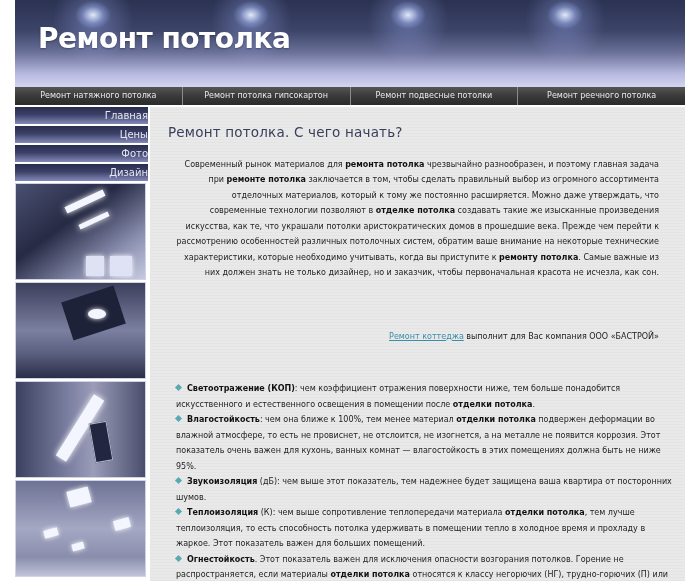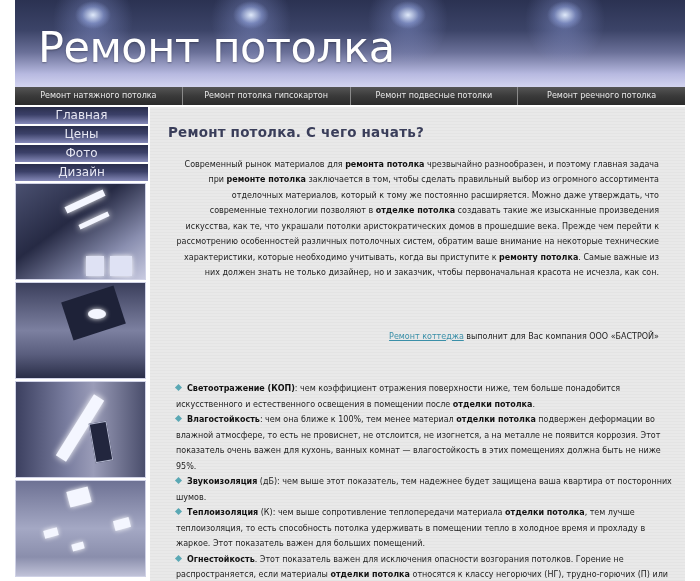--- a/index.html
+++ b/index.html
@@ -20,21 +20,21 @@
       radial-gradient(ellipse 18px 14px at 393px 15px, rgba(230,240,255,0.95), rgba(160,180,240,0.4) 60%, transparent 100%),
       radial-gradient(ellipse 18px 14px at 550px 15px, rgba(230,240,255,0.95), rgba(160,180,240,0.4) 60%, transparent 100%),
       radial-gradient(ellipse 40px 45px at 78px 20px, rgba(150,165,230,0.45), transparent 100%),
       radial-gradient(ellipse 40px 45px at 236px 20px, rgba(150,165,230,0.45), transparent 100%),
       radial-gradient(ellipse 40px 45px at 393px 20px, rgba(150,165,230,0.45), transparent 100%),
       radial-gradient(ellipse 40px 45px at 550px 20px, rgba(150,165,230,0.45), transparent 100%),
       linear-gradient(to bottom, #2b3252 0%, #3c4468 35%, #6a7098 60%, #b7b9e0 85%, #d3d4f0 100%);
   }
   .header-title {
     position: absolute; left: 23px; top: 22px;
-    color: #ffffff; font-size: 43px; font-weight: normal;
+    color: #ffffff; font-size: 28px; font-weight: bold;
     font-family: "DejaVu Sans", sans-serif;
     letter-spacing: -0.5px;
     text-shadow: 0 1px 2px rgba(0,0,0,0.3);
   }
   
   .topnav {
     position: absolute; left: 0; top: 87px; width: 670px; height: 18px;
     display: flex;
     background: linear-gradient(to bottom, #555555 0%, #3a3a3a 50%, #2a2a2a 100%);
     justify-content: center;
@@ -45,21 +45,21 @@
     border-right: 1px solid #8a8a8a;
     cursor: pointer; box-sizing: border-box;
   }
   .topnav-item:last-child { border-right: none; }
   
   .sidebar {
     position: absolute; left: 0; top: 107px; width: 133px; height: 474px;
   }
   .sidemenu-item {
     height: 17px; line-height: 17px; margin-bottom: 2px;
-    text-align: center; color: #e6e6f2; font-size: 12px;
+    text-align: right; color: #e6e6f2; font-size: 10px;
     background: linear-gradient(to bottom, #2a2e4c 0%, #3b4068 45%, #8589b8 100%);
     cursor: pointer;
   }
   .photo {
     width: 131px; height: 97px; margin-bottom: 2px;
     border: 1px solid #d0d2e6; box-sizing: border-box;
     position: relative; overflow: hidden;
   }
   .photo-1 {
     background:
@@ -82,21 +82,21 @@
     position: absolute; background: #f4f6ff; box-shadow: 0 0 5px #ffffff;
   }
   
   .content {
     position: absolute; left: 135px; top: 107px; width: 535px; height: 474px;
     background: repeating-linear-gradient(to bottom, #e9e9e9 0px, #e9e9e9 2px, #e4e4e4 2px, #e4e4e4 3px);
     color: #222222; font-size: 8px; line-height: 15.5px;
     box-sizing: border-box; padding: 0 10px 0 8px;
   }
   .content-title {
-    color: #3a3e5a; font-size: 13.5px; font-weight: bold;
+    color: #3a3e5a; font-size: 13.5px; font-weight: normal;
     margin: 18px 0 16px 10px; letter-spacing: 0.2px;
   }
   .para { margin: 16px; text-indent: 9px; text-align: right; }
   .para b, .bullet b { color: #111111; }
   .spacer { height: 16px; }
   .link-line { margin-left: 10px; }
   .link { color: #3a8fa8; text-decoration: underline; cursor: pointer; }
   .bullets { margin: 5px 0 0 0; padding: 0 0 0 18px; list-style: none; }
   .bullet { position: relative; padding-left: 0; }
   .bullet-icon {

